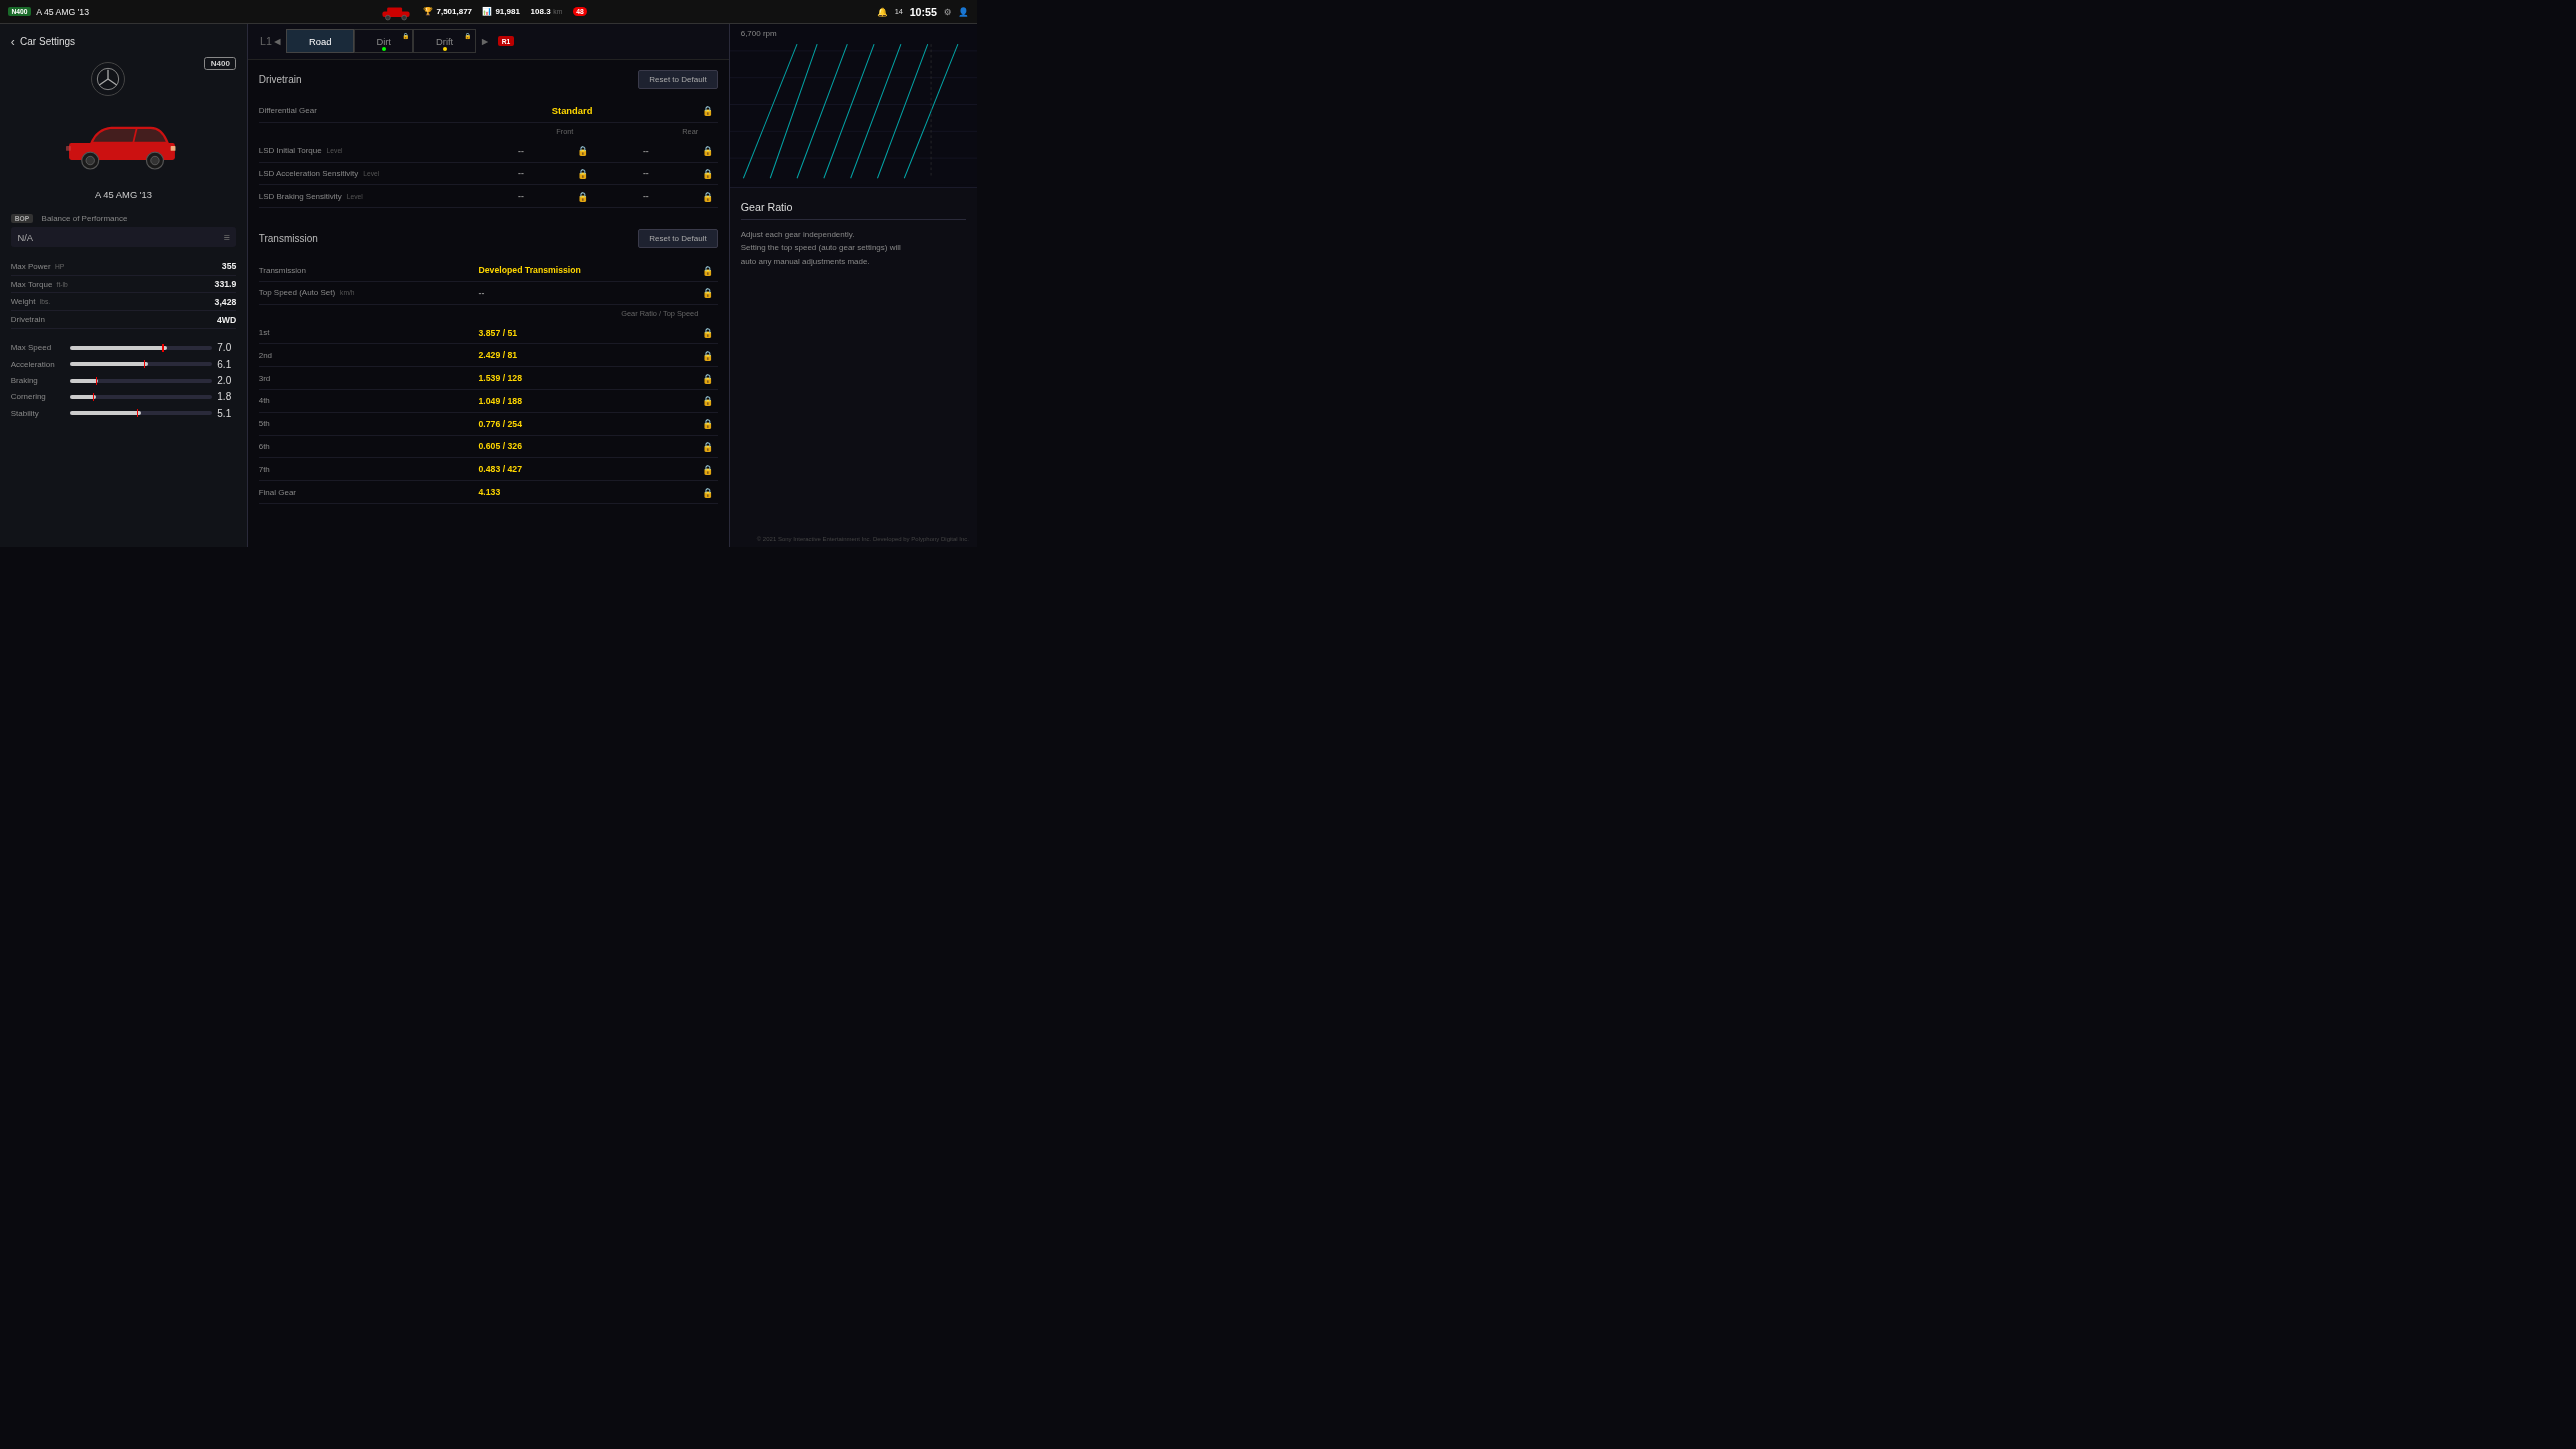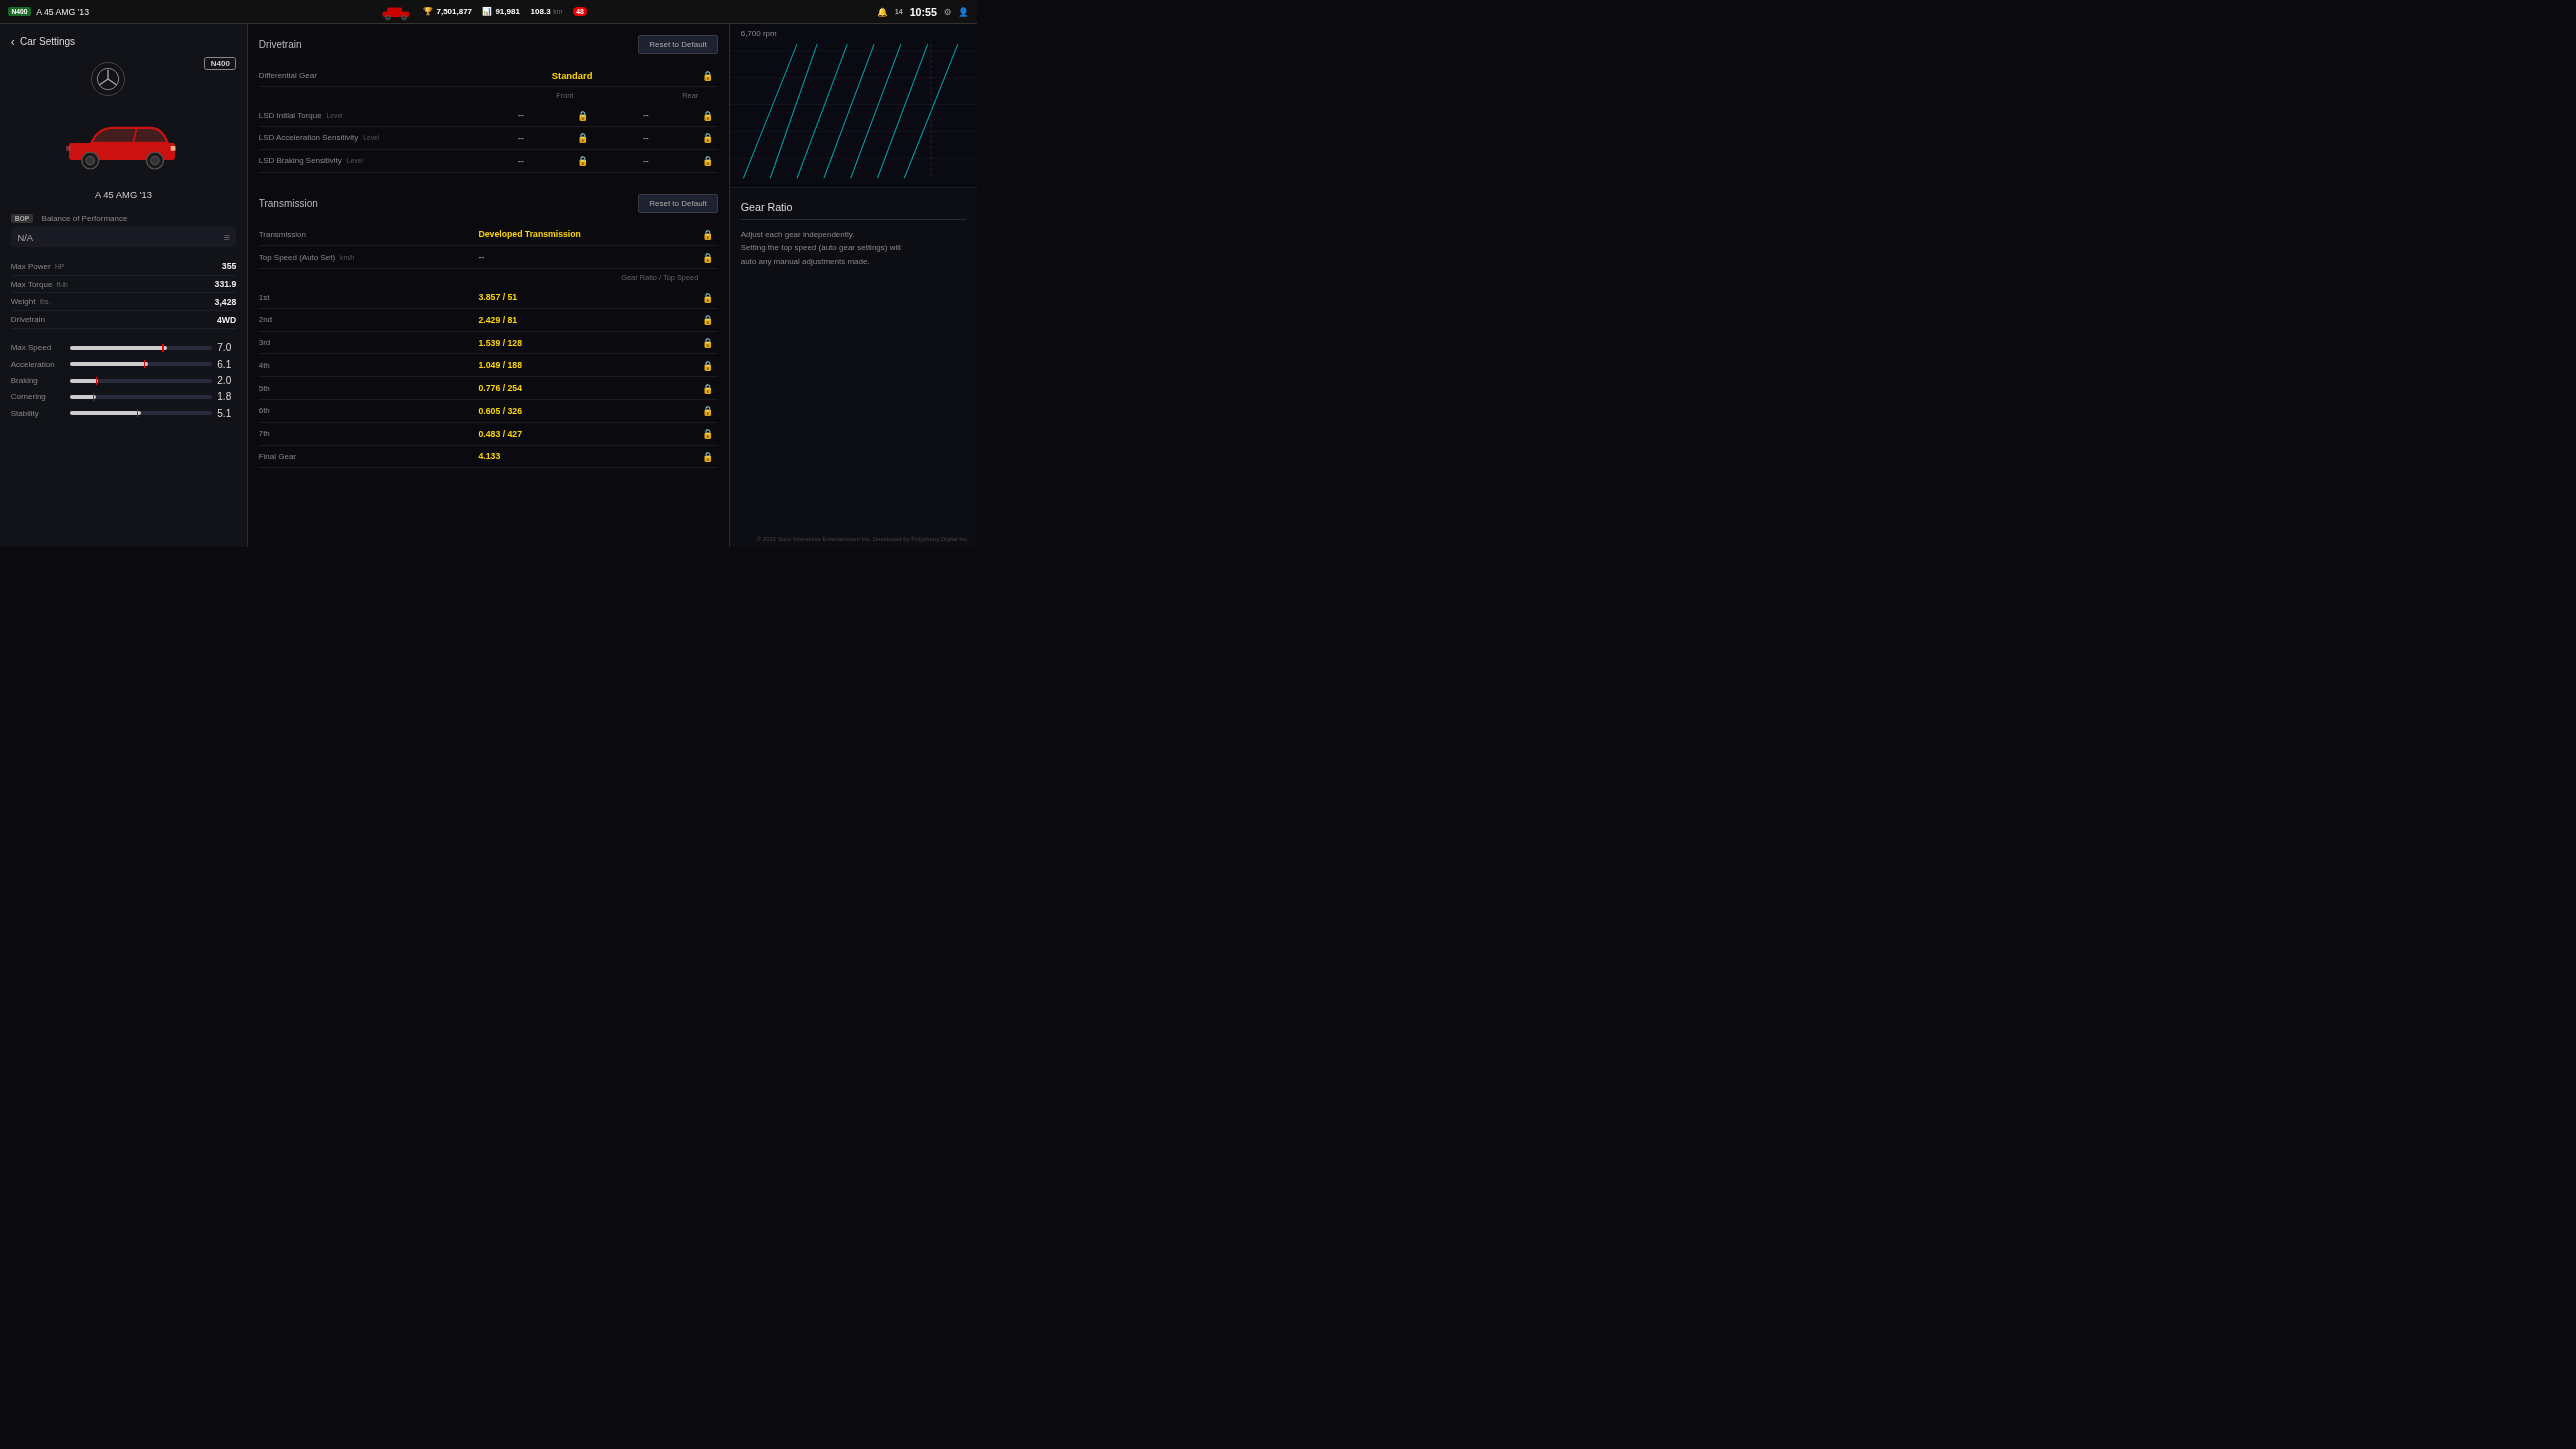--- a/index.html
+++ b/index.html
@@ -490,20 +490,38 @@
         <div class="bar-fill" style="width:50%"></div>
         <div class="bar-marker" style="left:47%"></div>
       </div>
       <span class="bar-value">5.1</span>
     </div>
   </div>
 </div>
 
 <div class="main-content">
 
+  <div class="tab-bar">
+    <span class="tab-nav-btn">L1◄</span>
+    <div class="tab-item active">
+      <span>Road</span>
+    </div>
+    <div class="tab-item" style="position:relative">
+      <span class="tab-lock">🔒</span>
+      <span>Dirt</span>
+      <span class="tab-dot green"></span>
+    </div>
+    <div class="tab-item" style="position:relative">
+      <span class="tab-lock">🔒</span>
+      <span>Drift</span>
+      <span class="tab-dot yellow"></span>
+    </div>
+    <span class="tab-nav-btn">►</span>
+    <span class="r1-badge">R1</span>
+  </div>
 
   <div class="settings-section">
     <div class="section-header">
       <span class="section-title">Drivetrain</span>
       <button class="reset-btn">Reset to Default</button>
     </div>
 
     <div style="display:grid;grid-template-columns:2fr 1fr 20px;align-items:center;padding:5.4px 0;border-bottom:0.7px solid #1a1a25;">
       <span class="row-label">Differential Gear</span>
       <span class="standard-badge">Standard</span>

